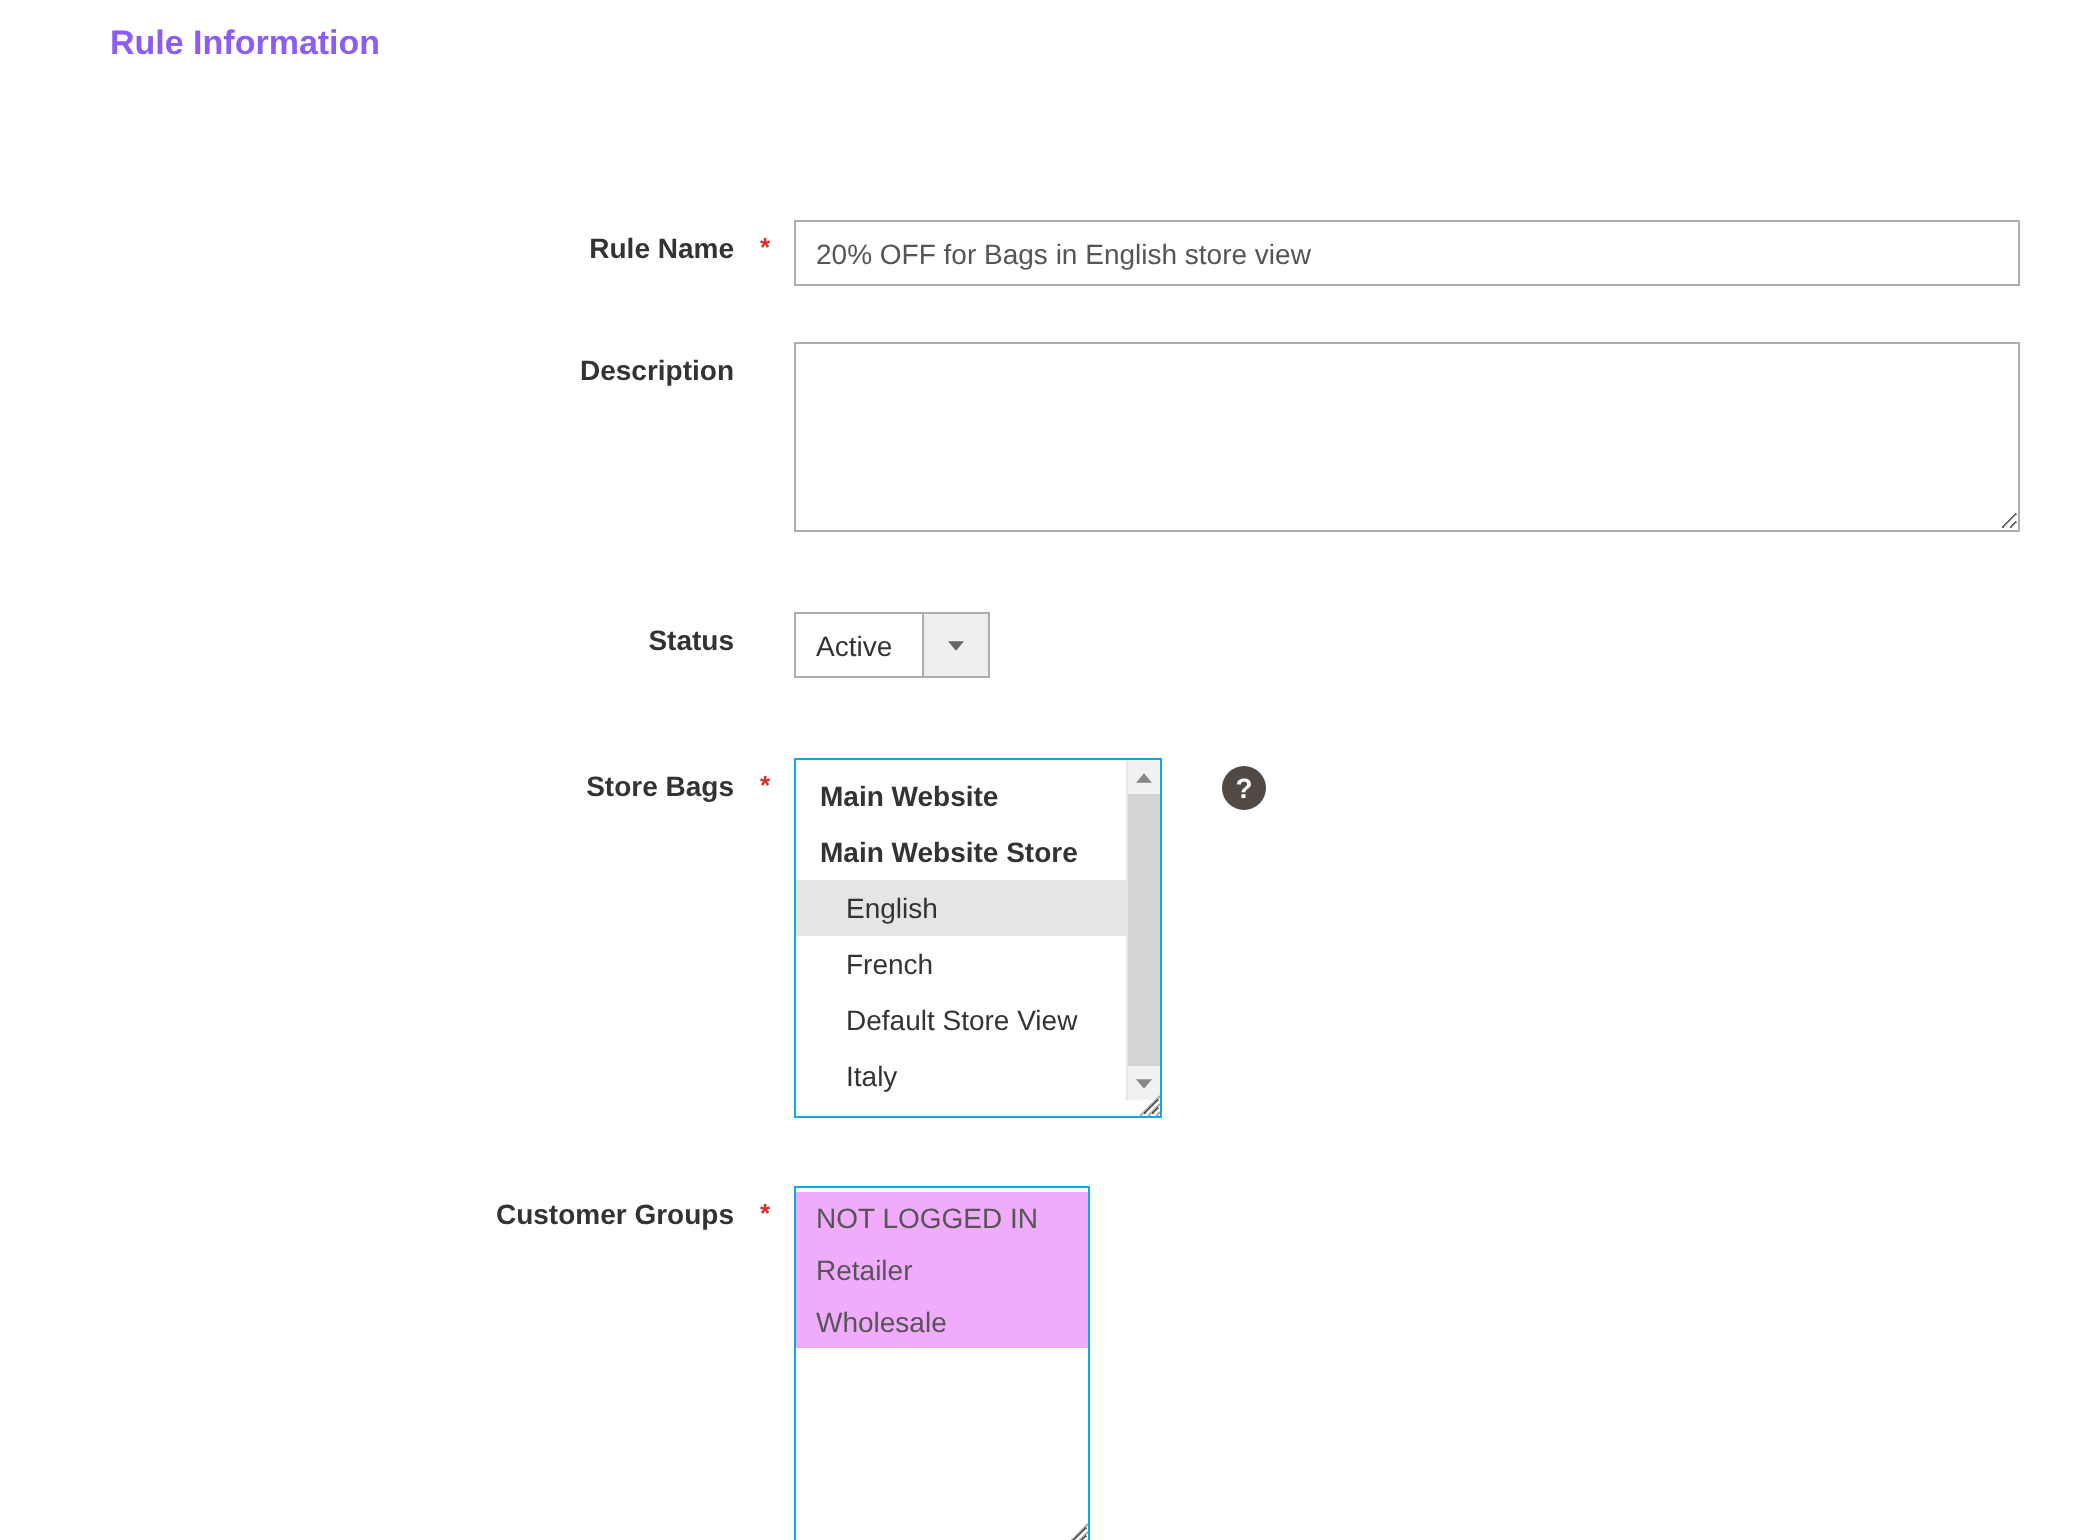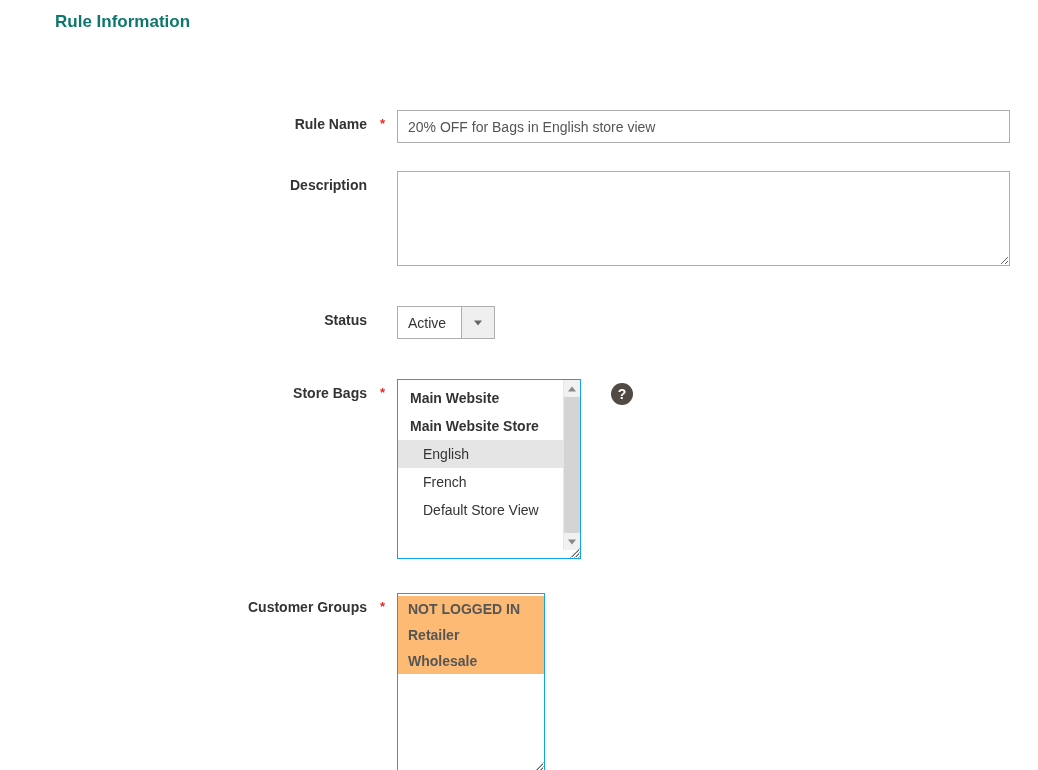--- a/index.html
+++ b/index.html
@@ -13,21 +13,21 @@
       color: #333;
       background: #fff;
       padding: 0;
     }
     .page {
       width: 1038px;
       height: 770px;
       position: relative;
     }
     .section-title {
-      color: #0f766e;
+      color: #8b5cf6;
       font-size: 17px;
       font-weight: 600;
       padding: 12px 0 0 55px;
     }
     .form-row {
       display: flex;
       align-items: flex-start;
       margin-bottom: 28px;
     }
     .label-col {
@@ -178,22 +178,21 @@
       height: 12px;
     }
     .form-container {
       padding-top: 78px;
     }
     .cg-list .ms-item {
       padding: 5px 10px;
       color: #555;
     }
     .cg-list .ms-item.selected {
-      background: #fdba74;
-      font-weight: bold;
+      background: #f0abfc;
     }
   </style>
 </head>
 <body>
 
 <div class="page">
   <div class="section-title">Rule Information</div>
 
   <div class="form-container">
 
@@ -238,20 +237,21 @@
         <span class="required-marker">*</span>
       </div>
       <div class="input-col">
         <div class="multiselect multiselect-storeview">
           <div style="padding-top:4px; padding-right:17px;">
             <div class="ms-item bold">Main Website</div>
             <div class="ms-item bold">Main Website Store</div>
             <div class="ms-item indent1 selected">English</div>
             <div class="ms-item indent1">French</div>
             <div class="ms-item indent1">Default Store View</div>
+            <div class="ms-item indent1">Italy</div>
           </div>
           <div class="ms-scroll">
             <div class="ms-scroll-btn">
               <svg width="8" height="8" viewBox="0 0 10 10">
                   <polygon points="0,8 10,8 5,2" fill="#888"></polygon>
                 </svg>
             </div>
             <div class="ms-scroll-track"></div>
             <div class="ms-scroll-btn">
               <svg width="8" height="8" viewBox="0 0 10 10">

